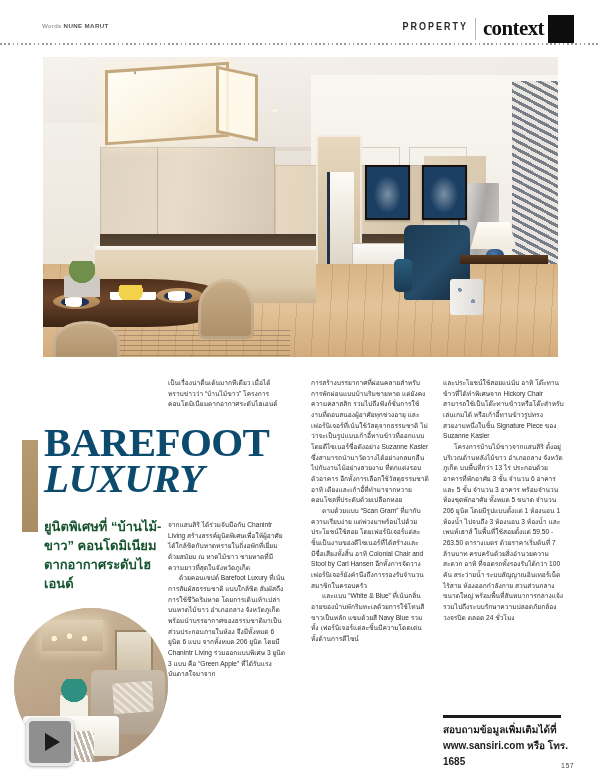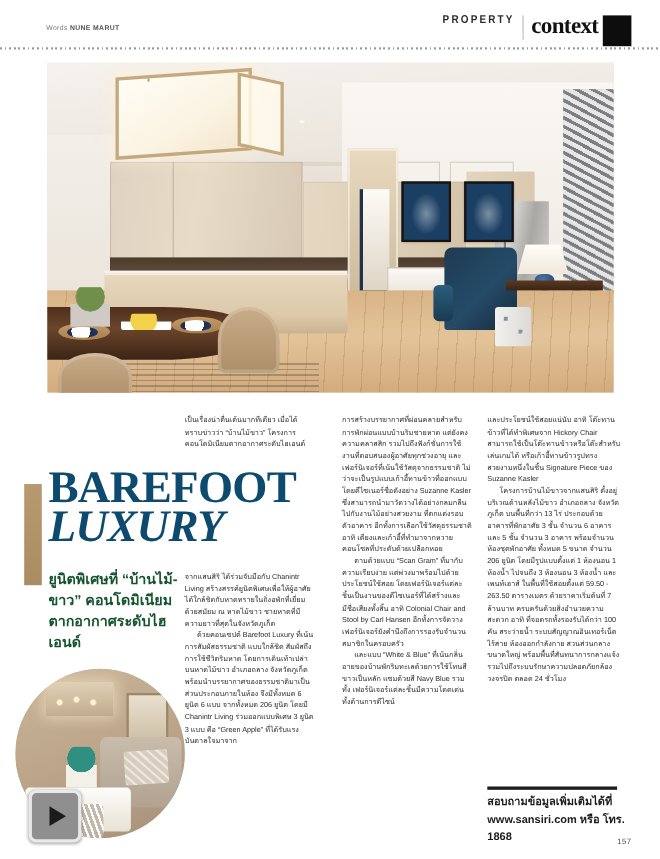--- a/index.html
+++ b/index.html
@@ -43,21 +43,21 @@
   }
   .byline .lead {
     font-weight: 400;
     color: #777;
   }
   .masthead-right {
     position: absolute;
     right: 26px;
     top: -4px;
     display: flex;
-    align-items: flex-start;
+    align-items: center;
     height: 30px;
   }
   .kicker {
     font-size: 9px;
     letter-spacing: 2.0px;
     font-weight: 700;
     color: #2b2b2b;
     font-family: "Liberation Sans", sans-serif;
     padding-bottom: 3px;
     transform: scaleY(1.15);
@@ -562,17 +562,17 @@
   </div>
 
   <div class="col" id="col-right">
     <p>และประโยชน์ใช้สอยแน่นับ อาทิ โต๊ะทานข้าวที่ได้ทำพิเศษจาก Hickory Chair สามารถใช้เป็นโต๊ะทานข้าวหรือโต๊ะสำหรับเล่นเกมได้ หรือเก้าอี้ทานข้าวรูปทรงสวยงามหนึ่งในชิ้น Signature Piece ของ Suzanne Kasler</p>
     <p>โครงการบ้านไม้ขาวจากแสนสิริ ตั้งอยู่บริเวณด้านหลังไม้ขาว อำเภอถลาง จังหวัดภูเก็ต บนพื้นที่กว่า 13 ไร่ ประกอบด้วยอาคารที่พักอาศัย 3 ชั้น จำนวน 6 อาคาร และ 5 ชั้น จำนวน 3 อาคาร พร้อมจำนวนห้องชุดพักอาศัย ทั้งหมด 5 ขนาด จำนวน 206 ยูนิต โดยมีรูปแบบตั้งแต่ 1 ห้องนอน 1 ห้องน้ำ ไปจนถึง 3 ห้องนอน 3 ห้องน้ำ และเพนท์เฮาส์ ในพื้นที่ใช้สอยตั้งแต่ 59.50 - 263.50 ตารางเมตร ด้วยราคาเริ่มต้นที่ 7 ล้านบาท ครบครันด้วยสิ่งอำนวยความสะดวก อาทิ ที่จอดรถทั้งรองรับได้กว่า 100 คัน สระว่ายน้ำ ระบบสัญญาณอินเทอร์เน็ตไร้สาย ห้องออกกำลังกาย สวนส่วนกลางขนาดใหญ่ พร้อมพื้นที่สันทนาการกลางแจ้ง รวมไปถึงระบบรักษาความปลอดภัยกล้องวงจรปิด ตลอด 24 ชั่วโมง</p>
   </div>
 
   <div class="footer-rule"></div>
   <div class="footer-note">
     <div>สอบถามข้อมูลเพิ่มเติมได้ที่</div>
-    <div>www.sansiri.com หรือ โทร. 1868</div>
+    <div>www.sansiri.com หรือ โทร. 1685</div>
   </div>
   <div class="folio">157</div>
 
 </div>
 
 </body></html>

